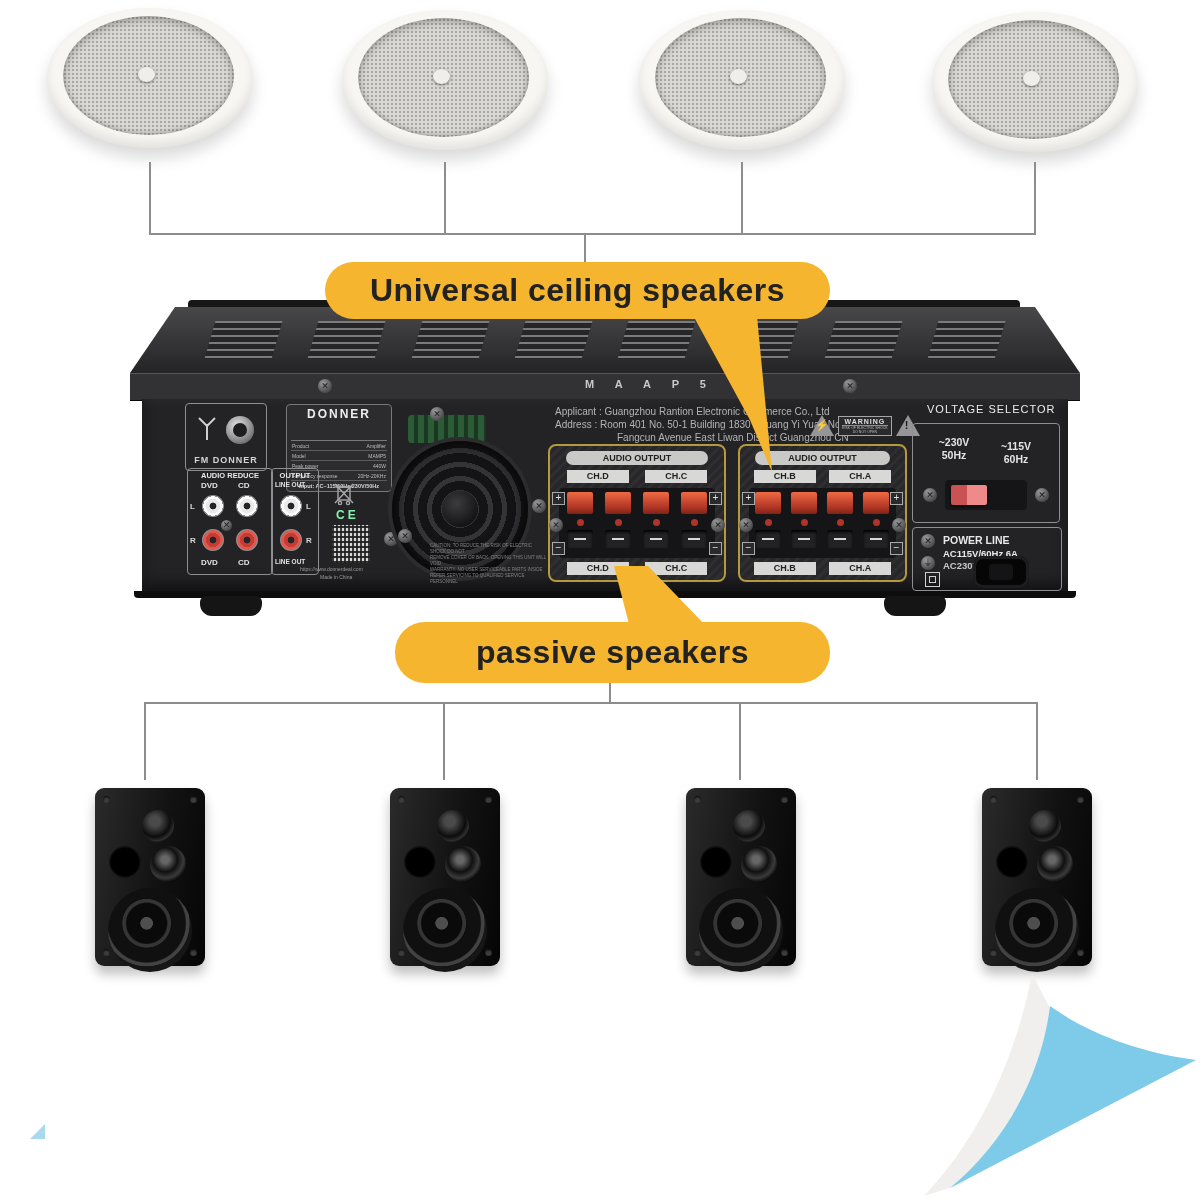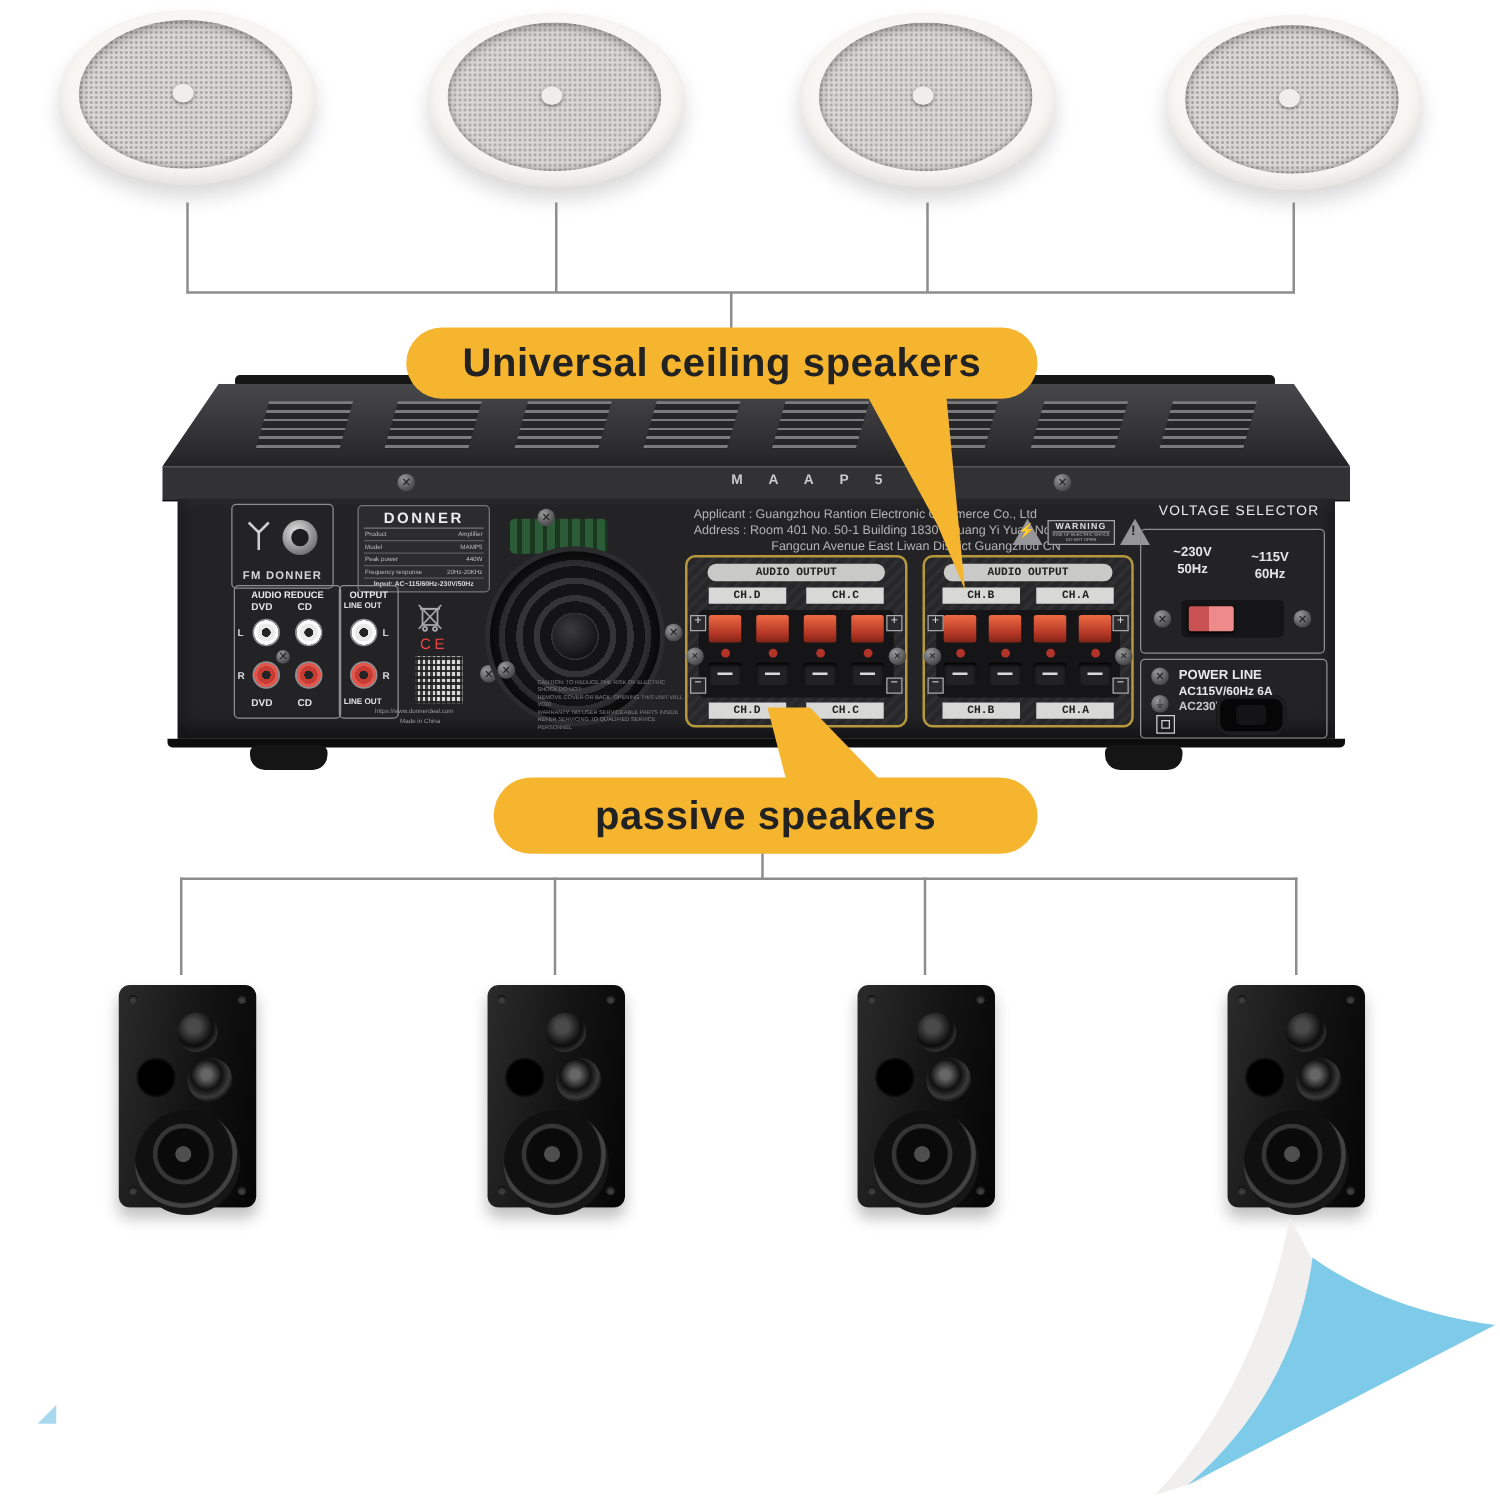--- a/index.html
+++ b/index.html
@@ -45,33 +45,33 @@
         display:flex;align-items:center;justify-content:center;color:#1c1c1c;font-size:9px;line-height:9px;}
   .box{position:absolute;border:1px solid #8f8f92;border-radius:4px;}
   
   .fmtxt{position:absolute;left:0;bottom:5px;width:100%;text-align:center;color:#d5d5d8;font-size:9px;font-weight:bold;letter-spacing:1px;}
   .fconn{position:absolute;right:12px;top:12px;width:28px;height:28px;border-radius:50%;
         background:radial-gradient(circle at 40% 35%,#e5e5e5,#707072 75%);}
   .fconn::after{content:"";position:absolute;left:7px;top:7px;width:14px;height:14px;border-radius:50%;background:#1d1d1f;}
   
   .plate{position:absolute;background:#2c2c2f;border:1px solid #77777a;border-radius:4px;padding:2px 4px;}
   .plate .brand{text-align:center;color:#ededef;font-weight:bold;font-size:12px;letter-spacing:2px;
-        border-bottom:1px solid #77777a;padding-bottom:1px;}
+        border-bottom:1px solid #77777a;padding-bottom:19px;}
   .prow{display:flex;justify-content:space-between;border-bottom:1px solid #5c5c5f;
         color:#bdbdc0;font-size:5px;padding:1.5px 1px;}
   .pinput{color:#d9d9db;font-size:5.5px;font-weight:bold;text-align:center;padding-top:2px;}
   
   .iotitle{position:absolute;top:2px;width:100%;text-align:center;color:#e8e8ea;font-size:7.5px;font-weight:bold;}
   .iolab{position:absolute;color:#e2e2e4;font-size:8px;font-weight:bold;}
   .jack{position:absolute;width:22px;height:22px;border-radius:50%;}
   .jwhite{background:radial-gradient(circle,#242426 0 22%,#e9e9e9 23% 45%,#fbfbfb 46% 62%,#8e8e90 63% 80%,#55555a 81%);}
   .jred{background:radial-gradient(circle,#242426 0 22%,#c63b32 23% 45%,#e0584d 46% 62%,#8e8e90 63% 80%,#55555a 81%);}
   .lr{position:absolute;color:#d8d8da;font-size:8px;font-weight:bold;}
   
-  .ce{position:absolute;color:#ef4444;font-size:12px;font-weight:normal;letter-spacing:3px;}
+  .ce{position:absolute;color:#86efac;font-size:12px;font-weight:bold;letter-spacing:3px;}
   .qr{position:absolute;width:38px;height:38px;background-color:#d8d8d8;
       background-image:repeating-linear-gradient(0deg,rgba(30,30,30,.9) 0 2px,transparent 2px 5px),
                        repeating-linear-gradient(90deg,rgba(40,40,40,.9) 0 2px,transparent 2px 4px);}
   .tinytxt{position:absolute;color:#9a9a9d;font-size:5px;}
   .caution{position:absolute;color:#808083;font-size:4.5px;line-height:6px;}
   
   .fan{position:absolute;width:136px;height:136px;border-radius:50%;
        background:repeating-radial-gradient(circle,#343437 0 5px,#141416 5px 14px);
        box-shadow:inset 0 0 18px #000,0 0 0 4px #2c2c2f;}
   .fanhub{position:absolute;left:50px;top:50px;width:36px;height:36px;border-radius:50%;
@@ -94,21 +94,21 @@
   .vslider{position:absolute;left:6px;top:5px;width:36px;height:20px;border-radius:2px;
         background:linear-gradient(90deg,#c95252 0 45%,#ef8a8a 45%);box-shadow:0 1px 2px #000;}
   .ptxt{color:#e8e8ea;font-weight:bold;}
   .iec{position:absolute;width:56px;height:32px;background:#060607;border-radius:10px;
         box-shadow:inset 0 0 0 3px #1d1d1f;}
   .iec::after{content:"";position:absolute;left:16px;top:8px;width:24px;height:16px;background:#141416;border-radius:4px;}
   .sqsq{position:absolute;width:13px;height:13px;border:1.5px solid #cfcfd2;display:flex;align-items:center;justify-content:center;}
   .sqsq::after{content:"";width:5px;height:5px;border:1.5px solid #cfcfd2;}
   
   .termpanel{position:absolute;border:2px solid #b5993c;border-radius:8px;background:#27272a;
-        background-image:repeating-linear-gradient(135deg,rgba(255,255,255,.035) 0 3px,transparent 3px 7px);font-family:Liberation Mono, monospace;}
+        background-image:repeating-linear-gradient(135deg,rgba(255,255,255,.035) 0 3px,transparent 3px 7px);}
   .thead{margin:5px auto 0;width:82%;height:14px;background:#c9c9c7;border-radius:7px;
         text-align:center;font-size:9px;font-weight:bold;color:#222;line-height:14px;}
   .chrow{position:absolute;left:0;width:100%;display:flex;justify-content:space-evenly;}
   .chlab{width:62px;height:13px;background:#d8d8d6;color:#222;font-size:9px;font-weight:bold;
         text-align:center;line-height:13px;}
   .tblock{position:absolute;left:9px;right:9px;top:42px;height:70px;background:#151517;border-radius:4px;}
   .tcol{position:absolute;top:4px;width:26px;height:62px;}
   .tred{height:22px;border-radius:2px;background:linear-gradient(#ef6a43,#b13524 70%,#7e2418);}
   .tdot{width:7px;height:7px;border-radius:50%;background:#b23327;margin:5px auto 0;}
   .tclip{height:18px;margin-top:4px;background:#222225;border-radius:2px;position:relative;box-shadow:inset 0 2px 3px #000;}

